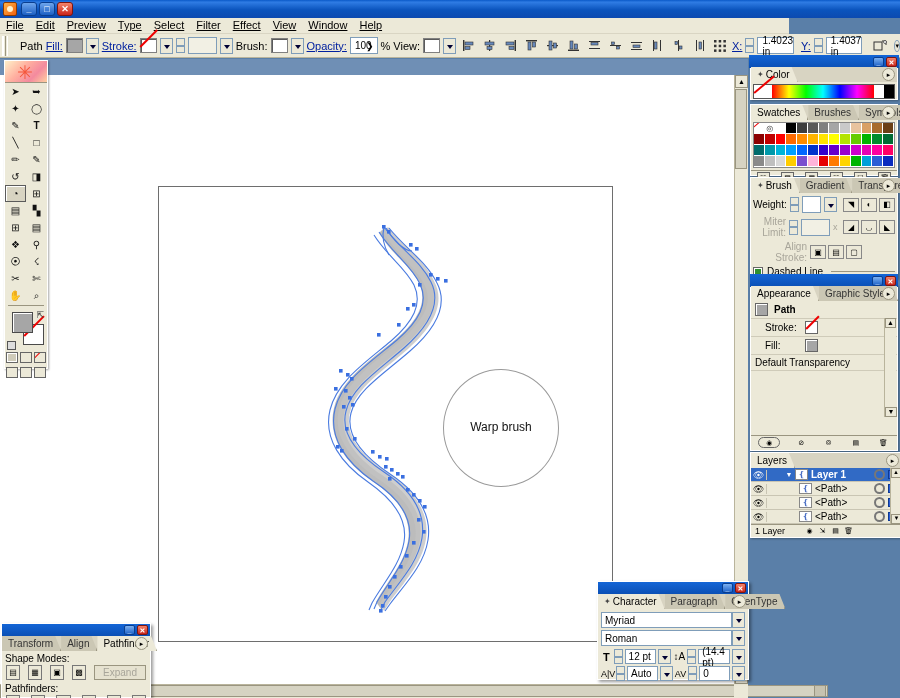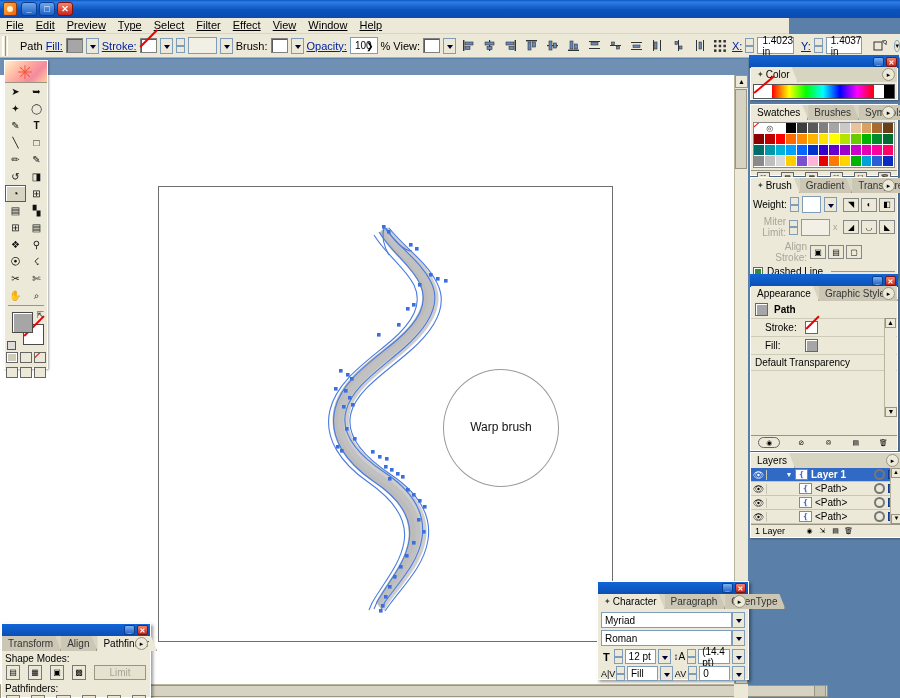--- a/index.html
+++ b/index.html
@@ -912,21 +912,21 @@
           </div>
         <div class="combo" style="width:38px;height:15px;">(14.4 pt)</div>
         <div class="dd-arrow" style="height:15px;"></div>
       </div>
       <div style="display:flex;align-items:center;gap:2px;">
         <div style="font-size:9px;width:13px;text-align:center;">A|V</div>
         <div class="spinner">
             <div></div>
             <div></div>
           </div>
-        <div class="combo" style="width:38px;height:15px;">Fill</div>
+        <div class="combo" style="width:38px;height:15px;">Auto</div>
         <div class="dd-arrow" style="height:15px;"></div>
         <div style="font-size:9px;width:13px;text-align:center;">AV</div>
         <div class="spinner">
             <div></div>
             <div></div>
           </div>
         <div class="combo" style="width:38px;height:15px;">0</div>
         <div class="dd-arrow" style="height:15px;"></div>
       </div>
     </div>
@@ -946,21 +946,21 @@
       <div class="ptab">Align</div>
       <div class="ptab active">Pathfinder</div>
       <div class="pal-menu">▸</div>
     </div>
     <div class="pf-section">Shape Modes:</div>
     <div class="pf-btns">
       <div class="pfbtn">▤</div>
       <div class="pfbtn">▦</div>
       <div class="pfbtn">▣</div>
       <div class="pfbtn">▩</div>
-      <div class="expandbtn">Limit</div>
+      <div class="expandbtn">Expand</div>
     </div>
     <div class="pf-section">Pathfinders:</div>
     <div class="pf-btns" style="gap:11px;">
       <div class="pfbtn">▦</div>
       <div class="pfbtn">▤</div>
       <div class="pfbtn">▣</div>
       <div class="pfbtn">▢</div>
       <div class="pfbtn">□</div>
       <div class="pfbtn">▨</div>
     </div>

